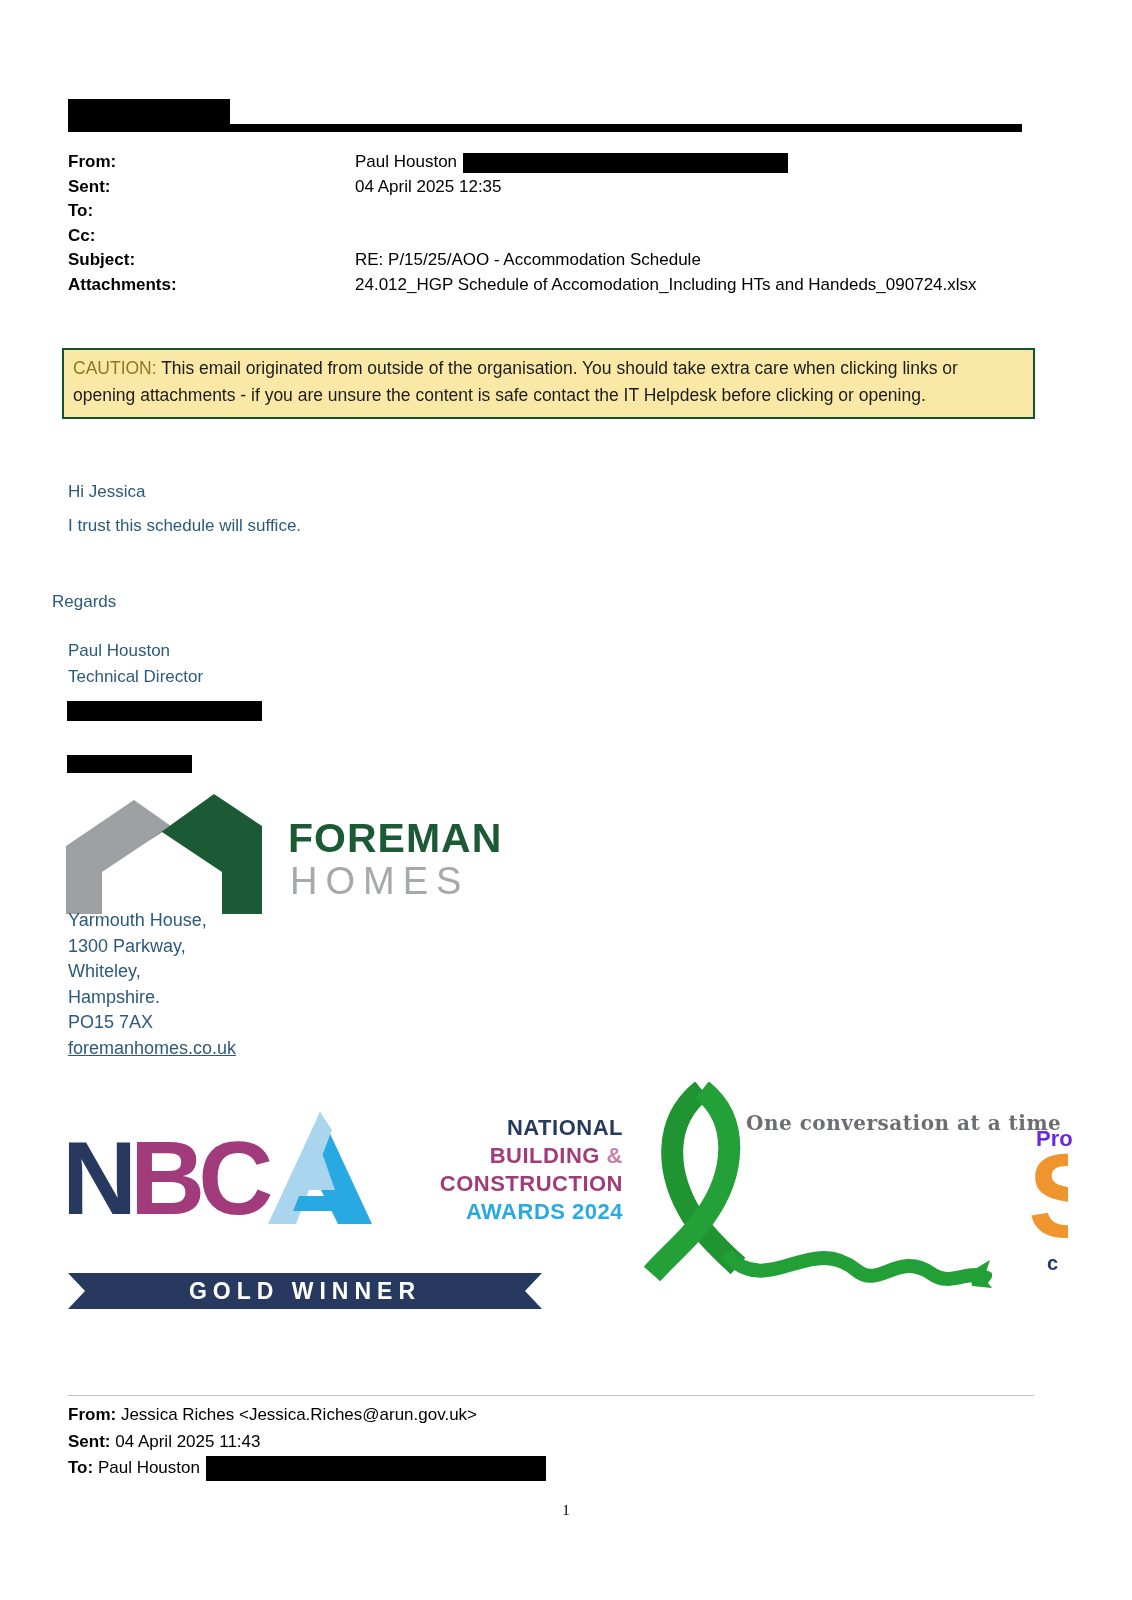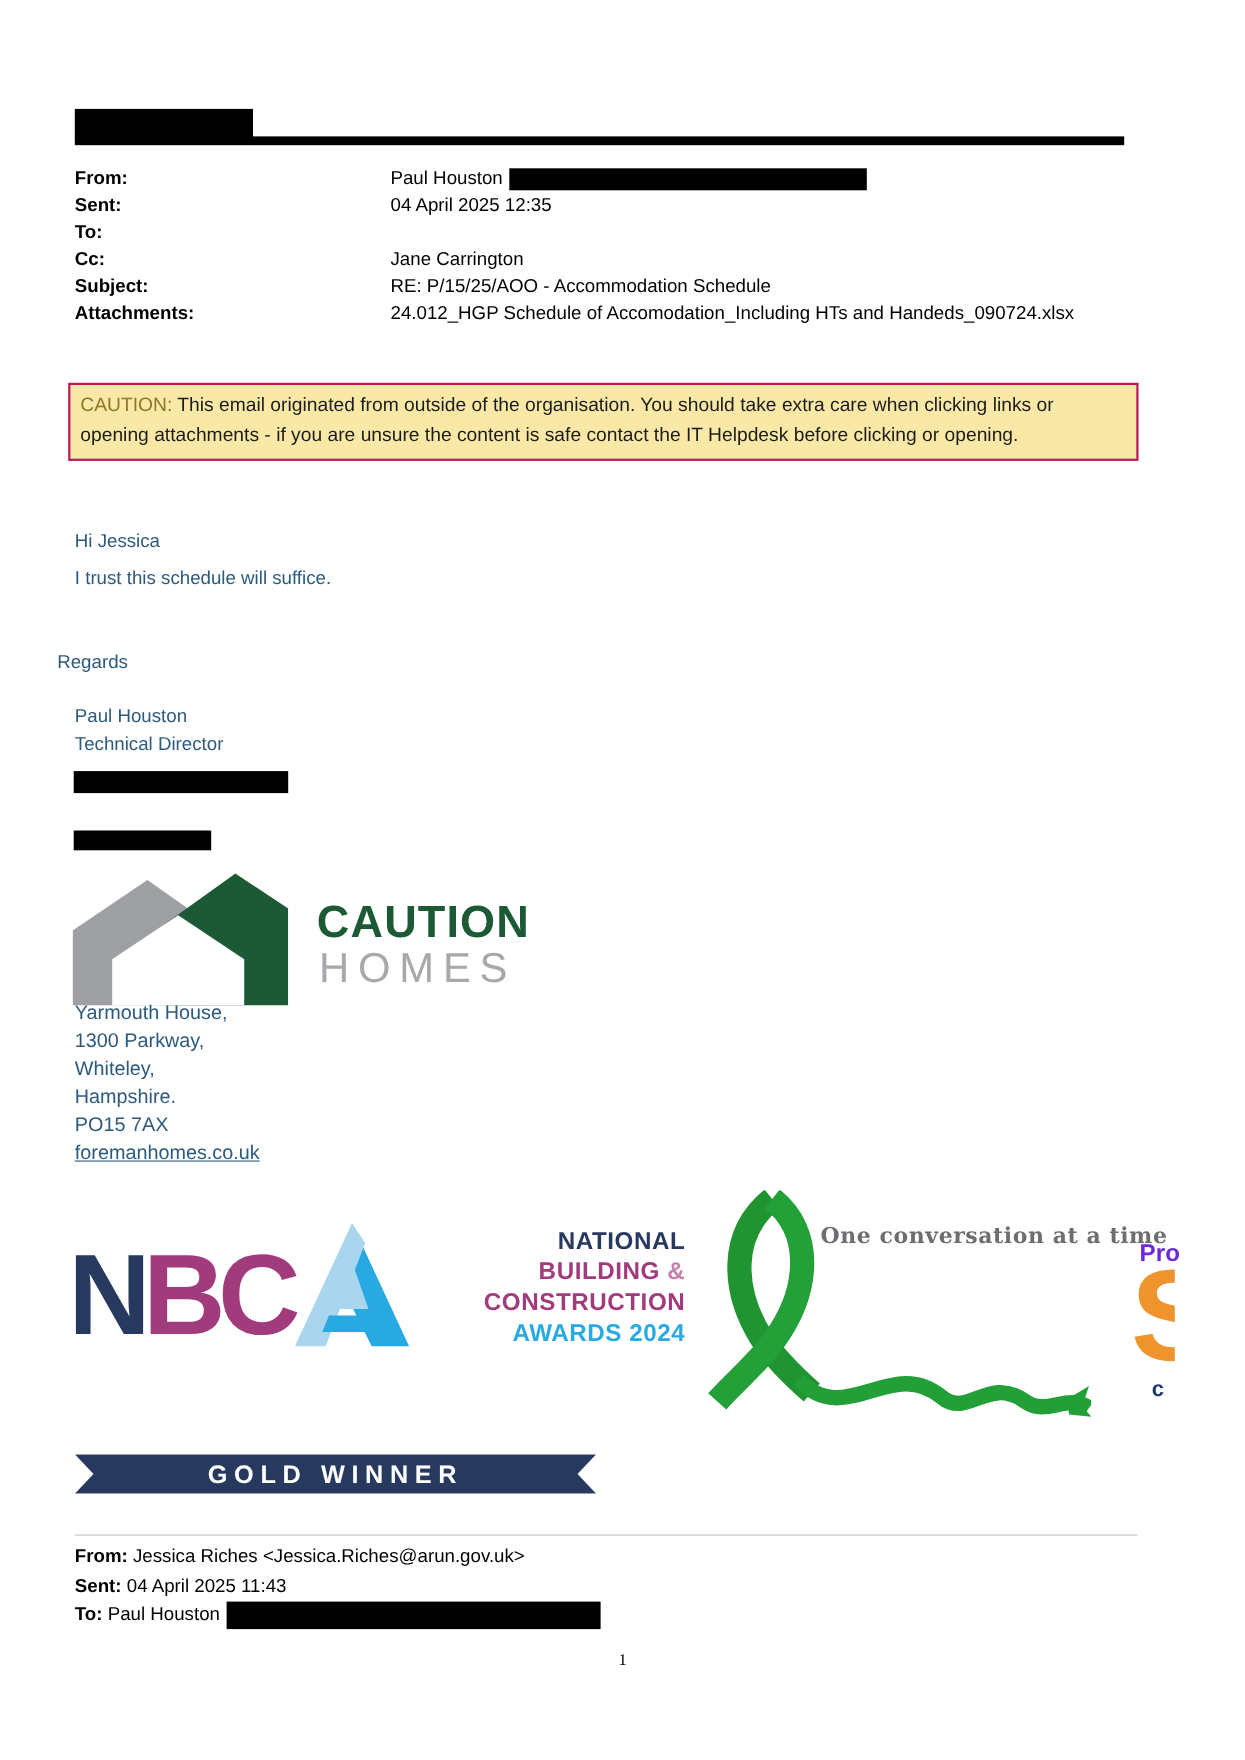--- a/index.html
+++ b/index.html
@@ -19,21 +19,21 @@
   .hdr { left:68px; top:150px; width:980px; font-size:17px; }
   .hrow { display:flex; line-height:24.6px; }
   .hlabel { width:287px; font-weight:bold; flex:0 0 287px; }
   .hvalue { flex:1; }
   .inline-redact { display:inline-block; width:325px; height:20px; vertical-align:middle; margin-left:6px; }
   .inline-redact2 { display:inline-block; width:340px; height:25px; vertical-align:middle; margin-left:6px; }
 
   
   .caution {
     left:62px; top:348px; width:951px;
-    background:#FAE9A6; border:2px solid #be185d;
+    background:#FAE9A6; border:2px solid #14532d;
     padding:5px 9px 8px 9px; font-size:17.5px; line-height:27px; color:#1c1c1c;
   }
   .caution-label { color:#8F7727; }
 
   
   .bodytext { color:#2C5A7C; font-size:17px; }
   .p-greeting { left:68px; top:466px;margin-top:16px; }
   .p-line1    { left:68px; top:516px; }
   .p-signoff  { left:52px; top:592px; }
   .p-name     { left:68px; top:641px; }
@@ -53,21 +53,21 @@
   
   .nbca-letters { left:62px; top:1112px; display:flex; align-items:flex-end; line-height:1; }
   .nbca-letter { font-size:104px; font-weight:800; letter-spacing:-7px; line-height:92px; }
   .nbca-a-svg { margin-left:2px; margin-bottom:0px; }
   .nbca-text { left:378px; top:1114px; width:245px; text-align:right; font-weight:800; font-size:22px; line-height:28px; letter-spacing:0.5px; }
   .nbca-line1 { color:#27395E; }
   .nbca-line2, .nbca-line3 { color:#A23B7C; }
   .nbca-amp { color:#C77FAC; }
   .nbca-line4 { color:#29A9E1; }
   .gold-banner {
-    left:68px; top:1322px; width:474px; height:36px; background:#27395E;
+    left:68px; top:1273px; width:474px; height:36px; background:#27395E;
     clip-path:polygon(0% 0%, 100% 0%, calc(100% - 17px) 50%, 100% 100%, 0% 100%, 17px 50%);
     display:flex; align-items:center; justify-content:center;
   }
   .gold-banner-text { color:#fff; font-weight:bold; font-size:23px; letter-spacing:6px; }
 
   
   .ribbon-svg { left:640px; top:1082px; }
   .mh-text { left:746px; top:1108px; font-family:"DejaVu Serif", serif; }
   .mh-h { font-size:32px; font-weight:bold; color:#1F9234; line-height:36px; }
   .mh-sub { font-size:20px; font-weight:bold; color:#6D6E71; margin-top:3px; letter-spacing:0.5px; }
@@ -100,21 +100,20 @@
     </div>
     <div class="hrow">
       <span class="hlabel">Sent:</span>
       <span class="hvalue">04 April 2025 12:35</span>
     </div>
     <div class="hrow">
       <span class="hlabel">To:</span>
     </div>
     <div class="hrow">
       <span class="hlabel">Cc:</span>
-      <span class="hvalue">Jane Carrington</span>
     </div>
     <div class="hrow">
       <span class="hlabel">Subject:</span>
       <span class="hvalue">RE: P/15/25/AOO - Accommodation Schedule</span>
     </div>
     <div class="hrow">
       <span class="hlabel">Attachments:</span>
       <span class="hvalue">24.012_HGP Schedule of Accomodation_Including HTs and Handeds_090724.xlsx</span>
     </div>
   </div>
@@ -127,21 +126,21 @@
   <div class="abs bodytext p-name">Paul Houston</div>
   <div class="abs bodytext p-title">Technical Director</div>
   <div class="abs redact redact-sig1"></div>
   <div class="abs redact redact-sig2"></div>
 
   <svg class="abs house-svg" width="196" height="126" viewBox="0 0 196 126">
     <polygon points="0,126 0,58 68,12 122,50 122,126" fill="#9EA0A3"></polygon>
     <polygon points="84,126 84,52 148,6 196,38 196,126" fill="#1C5A36"></polygon>
     <polygon points="36,126 36,84 96,44 156,84 156,126" fill="#ffffff"></polygon>
   </svg>
-  <div class="abs brand-top">CAUTION</div>
+  <div class="abs brand-top">FOREMAN</div>
   <div class="abs brand-bottom">HOMES</div>
 
   <div class="abs addr">
     <div>Yarmouth House,</div>
     <div>1300 Parkway,</div>
     <div>Whiteley,</div>
     <div>Hampshire.</div>
     <div>PO15 7AX</div>
     <div><span class="weblink">foremanhomes.co.uk</span></div>
   </div>

